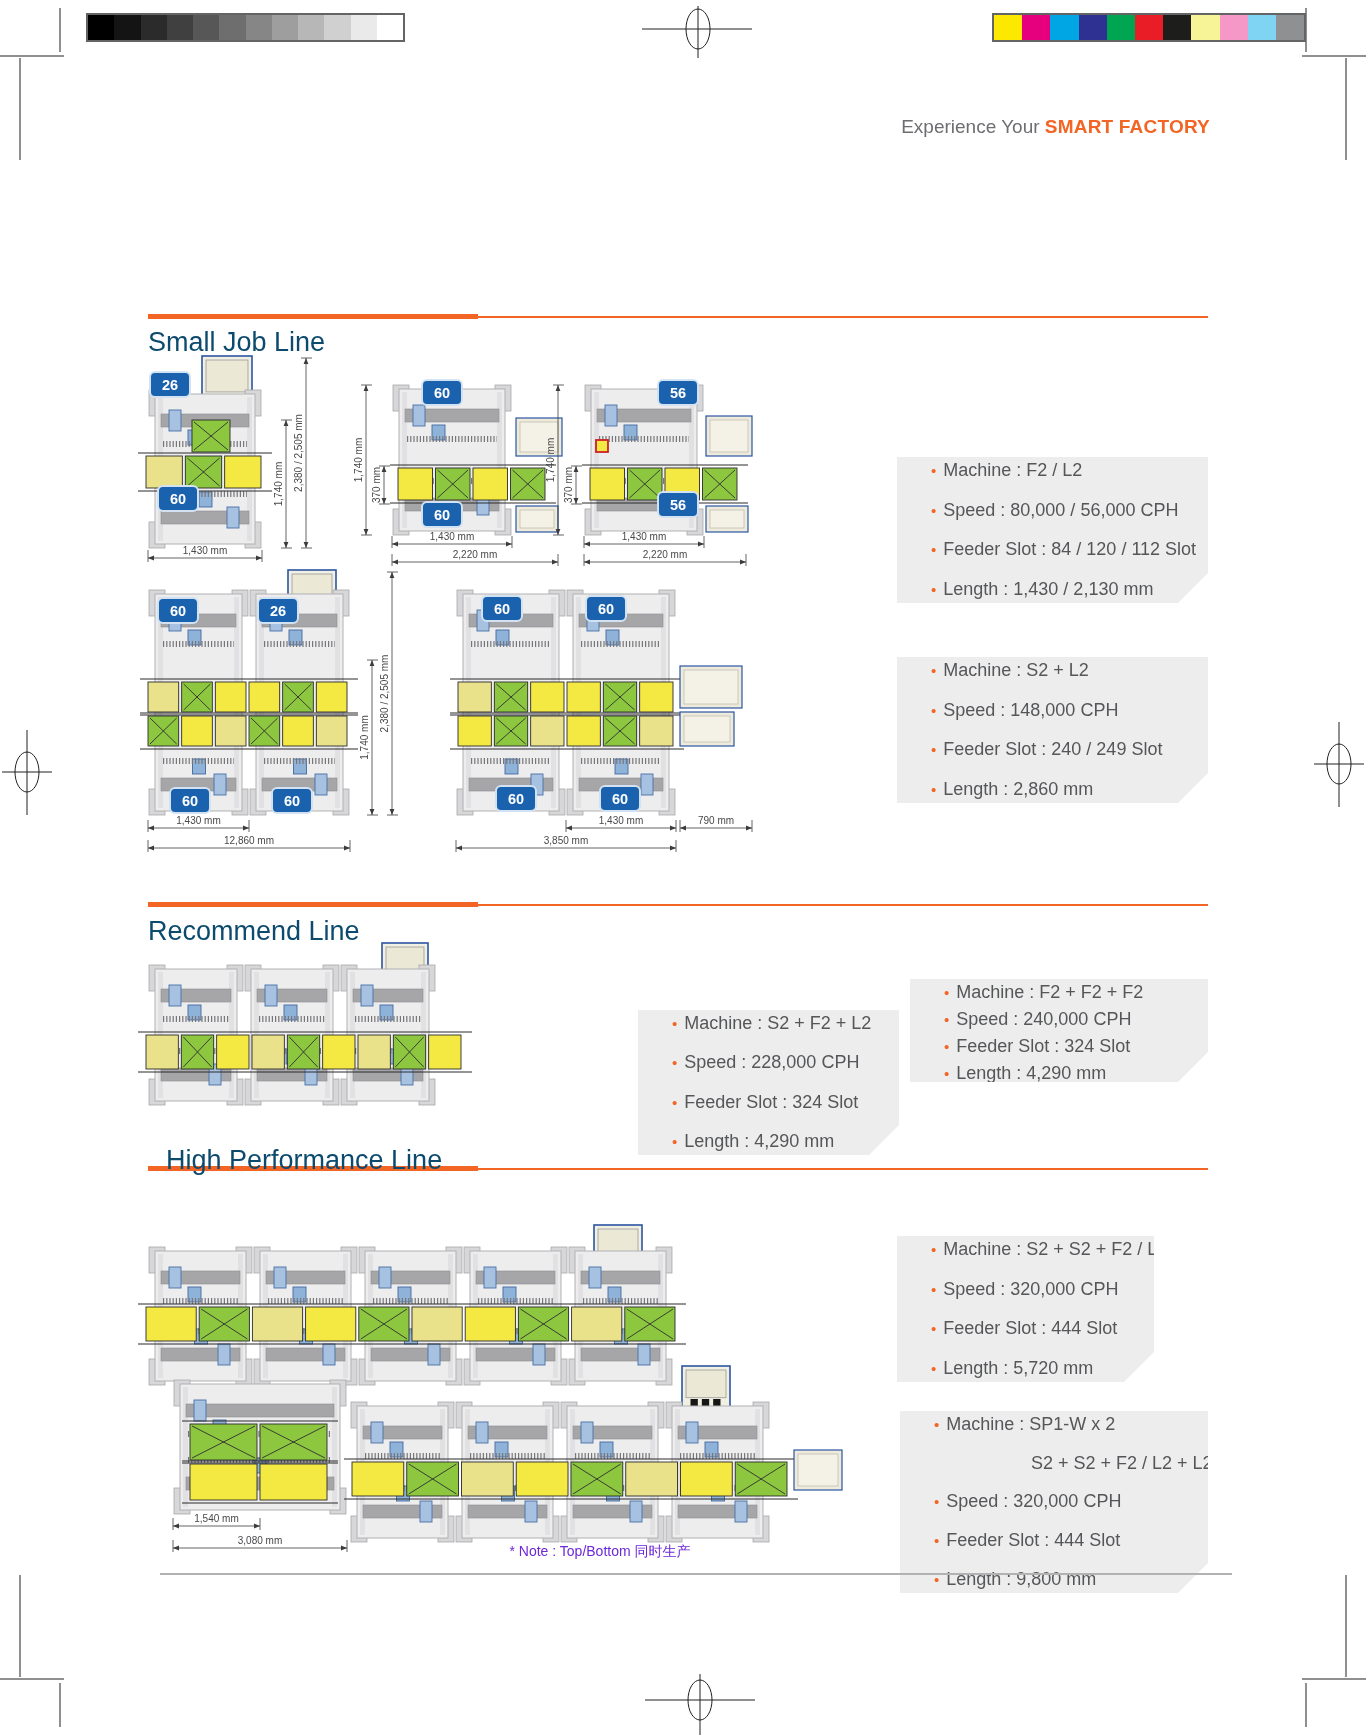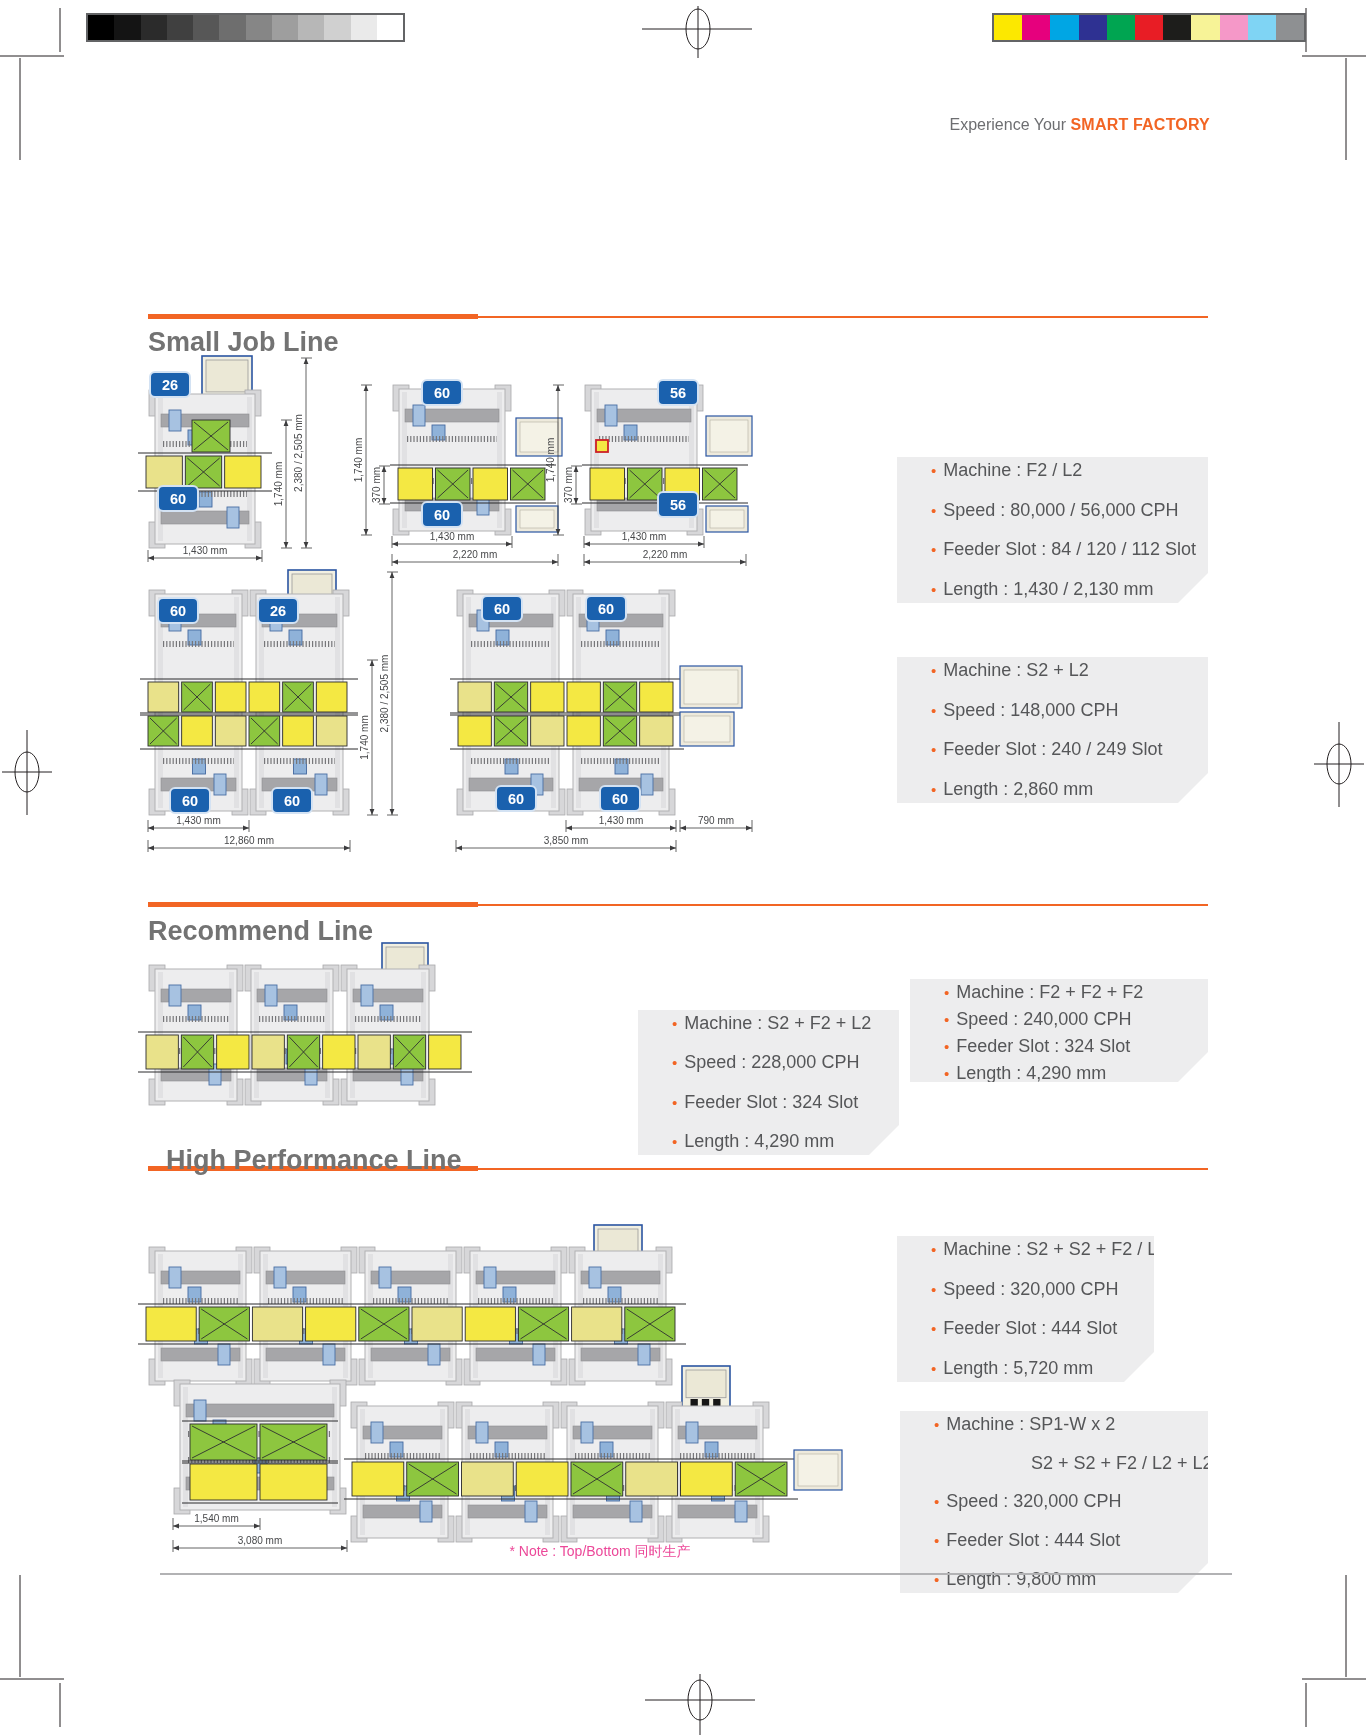--- a/index.html
+++ b/index.html
@@ -2,25 +2,25 @@
 <html><head>
 <meta charset="utf-8">
 <style>
   html,body{margin:0;padding:0;background:#9a9a9a;}
   .page{position:relative;width:1366px;height:1735px;background:#ffffff;margin:0 auto;
         font-family:"Liberation Sans",sans-serif;overflow:hidden;}
   .marks{position:absolute;left:0;top:0;pointer-events:none;}
   .calbar{position:absolute;display:flex;border:2px solid #636466;box-sizing:border-box;}
   .calbar div{flex:1;}
   .header{position:absolute;left:708px;top:116px;width:502px;text-align:right;
-          font-size:16px;color:#6d6e71;white-space:nowrap;}
+          font-size:19px;color:#6d6e71;white-space:nowrap;}
   .header .brand{font-weight:bold;color:#f26524;letter-spacing:0.2px;}
   .sec-rule-thick{position:absolute;height:5px;background:#f26524;}
   .sec-rule-thin{position:absolute;height:2px;background:#f26524;}
-  .sec-title{position:absolute;font-size:27px;font-weight:bold;color:#737373;white-space:nowrap;}
+  .sec-title{position:absolute;font-size:27px;font-weight:normal;color:#0c4a6e;white-space:nowrap;}
   .spec{position:absolute;background:#ededee;display:flex;flex-direction:column;justify-content:space-between;
         padding-left:34px;box-sizing:border-box;
         clip-path:polygon(0 0,100% 0,100% calc(100% - 30px),calc(100% - 30px) 100%,0 100%);}
   .spec .line{font-size:18px;color:#555658;line-height:26px;white-space:nowrap;}
   .spec .line .bl{color:#f26524;margin-right:7px;font-size:15px;}
   .spec .line.cont{padding-left:97px;}
   .note{position:absolute;left:440px;top:1543px;width:320px;text-align:center;font-size:14px;white-space:nowrap;}
   .bottom-rule{position:absolute;left:160px;top:1573px;width:1072px;height:2px;background:#b2b2b4;}
   svg.diagram{position:absolute;overflow:visible;}
 </style>
@@ -939,15 +939,15 @@
       </div>
       <div class="spec" style="left: 900px; top: 1411px; width: 308px; height: 182px;">
         <div class="line"><span class="bl">•</span><span>Machine : SP1-W x 2</span></div>
         <div class="line cont"><span>S2 + S2 + F2 / L2 + L2</span></div>
         <div class="line"><span class="bl">•</span><span>Speed : 320,000 CPH</span></div>
         <div class="line"><span class="bl">•</span><span>Feeder Slot : 444 Slot</span></div>
         <div class="line"><span class="bl">•</span><span>Length : 9,800 mm</span></div>
       </div>
     </div>
 
-  <div class="note" style="color: #ec4899;">* Note : Top/Bottom 同时生产</div>
+  <div class="note" style="color: #6d28d9;">* Note : Top/Bottom 同时生产</div>
   <div class="bottom-rule"></div>
 </div>
 
 </body></html>

